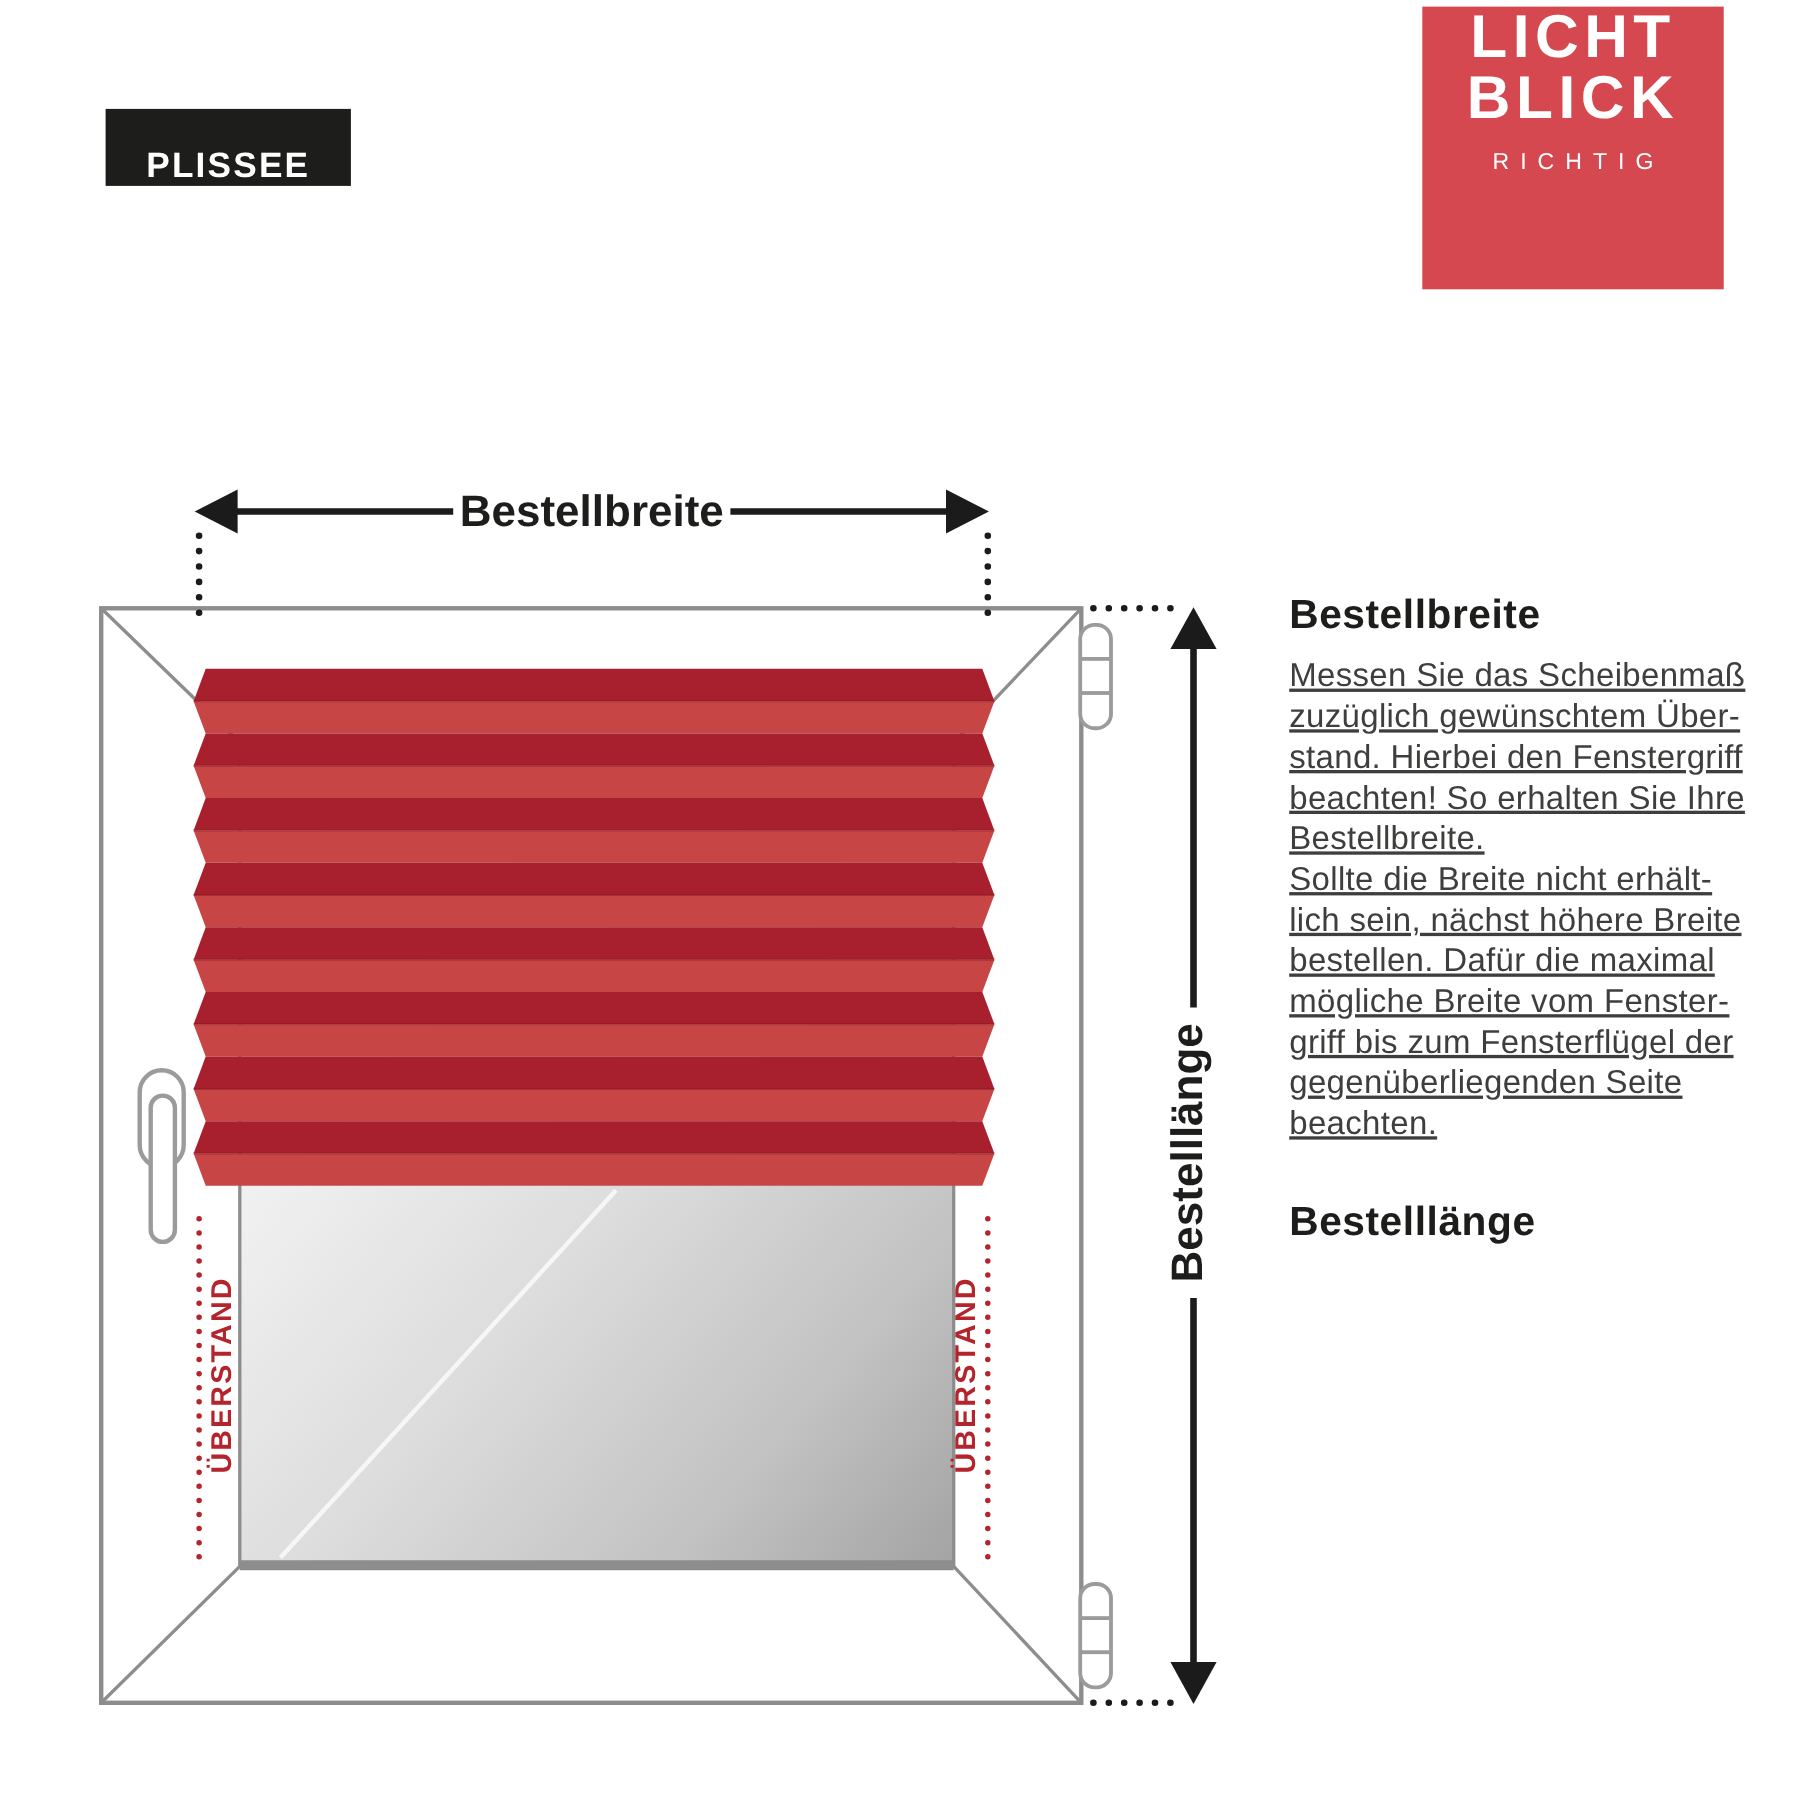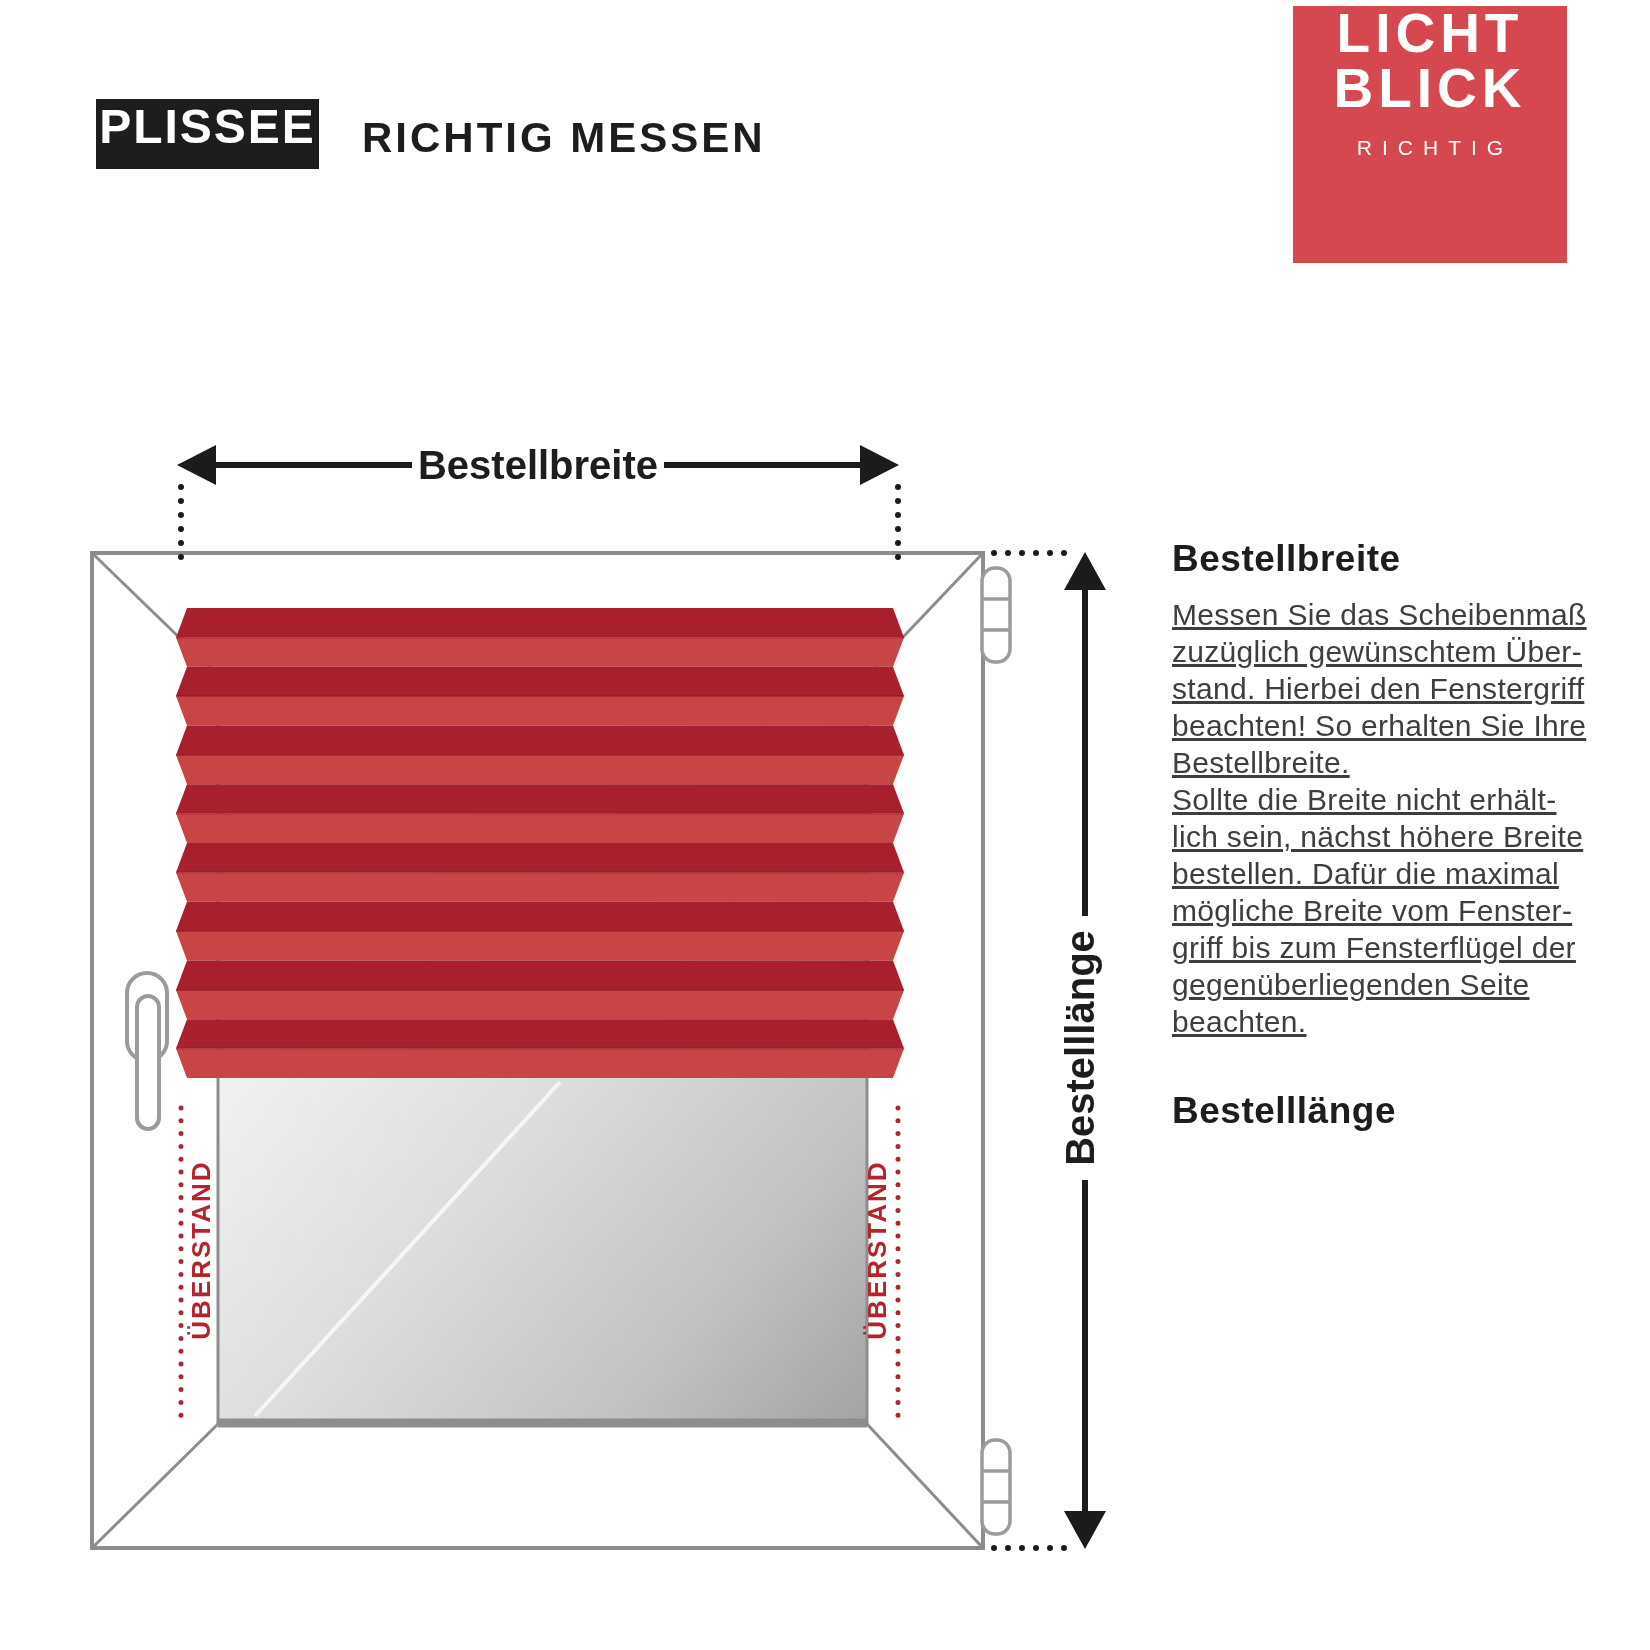--- a/index.html
+++ b/index.html
@@ -11,22 +11,22 @@
     --ink:#1d1d1b;
     --body-ink:#3e3e3d;
   }
   *{margin:0;padding:0;box-sizing:border-box;}
   html,body{background:#fff;}
   body{font-family:"Liberation Sans", sans-serif;color:var(--ink);}
   .canvas{position:relative;width:1650px;height:1650px;background:#fff;overflow:hidden;}
 
   
   .badge{position:absolute;left:96px;top:99px;width:223px;height:70px;background:#1d1d1b;
-         color:#fff;display:flex;align-items:flex-start;justify-content:center;
-         font-weight:bold;font-size:48px;letter-spacing:2px;}
+         color:#fff;display:flex;align-items:flex-end;justify-content:center;
+         font-weight:bold;font-size:32px;letter-spacing:2px;}
   .title{position:absolute;left:362px;top:114px;font-weight:bold;font-size:42px;letter-spacing:3px;color:var(--ink);}
   .subtitle{position:absolute;left:362px;top:184px;font-size:38px;line-height:50px;color:var(--body-ink);white-space:pre-line;}
 
   
   .logo{position:absolute;left:1293px;top:6px;width:274px;height:257px;background:var(--logo-red);
         display:flex;flex-direction:column;align-items:center;justify-content:flex-start;color:#fff;}
   .logo .big{font-weight:bold;font-size:55px;line-height:55px;letter-spacing:5px;}
   .logo .tag{font-size:21px;letter-spacing:10px;margin-top:20px;text-indent:10px;}
 
   
@@ -56,21 +56,20 @@
   .info-col p{font-size:30px;line-height:37px;color:var(--body-ink);white-space:pre-line;letter-spacing:0.3px;margin:0;text-decoration:underline;}
 </style>
 </head>
 <body>
 
 <div class="canvas">
 
   <div class="badge">
     <span>PLISSEE</span>
   </div>
-  <div class="title">RICHTIG MESSEN</div>
 
   <div class="logo">
     <div class="big">LICHT</div>
     <div class="big">BLICK</div>
     <div class="tag">RICHTIG</div>
   </div>
 
   <svg class="diagram" width="1650" height="1650" viewBox="0 0 1650 1650">
     <defs>
       <linearGradient id="glassGrad" x1="0" y1="0" x2="1" y2="1">

